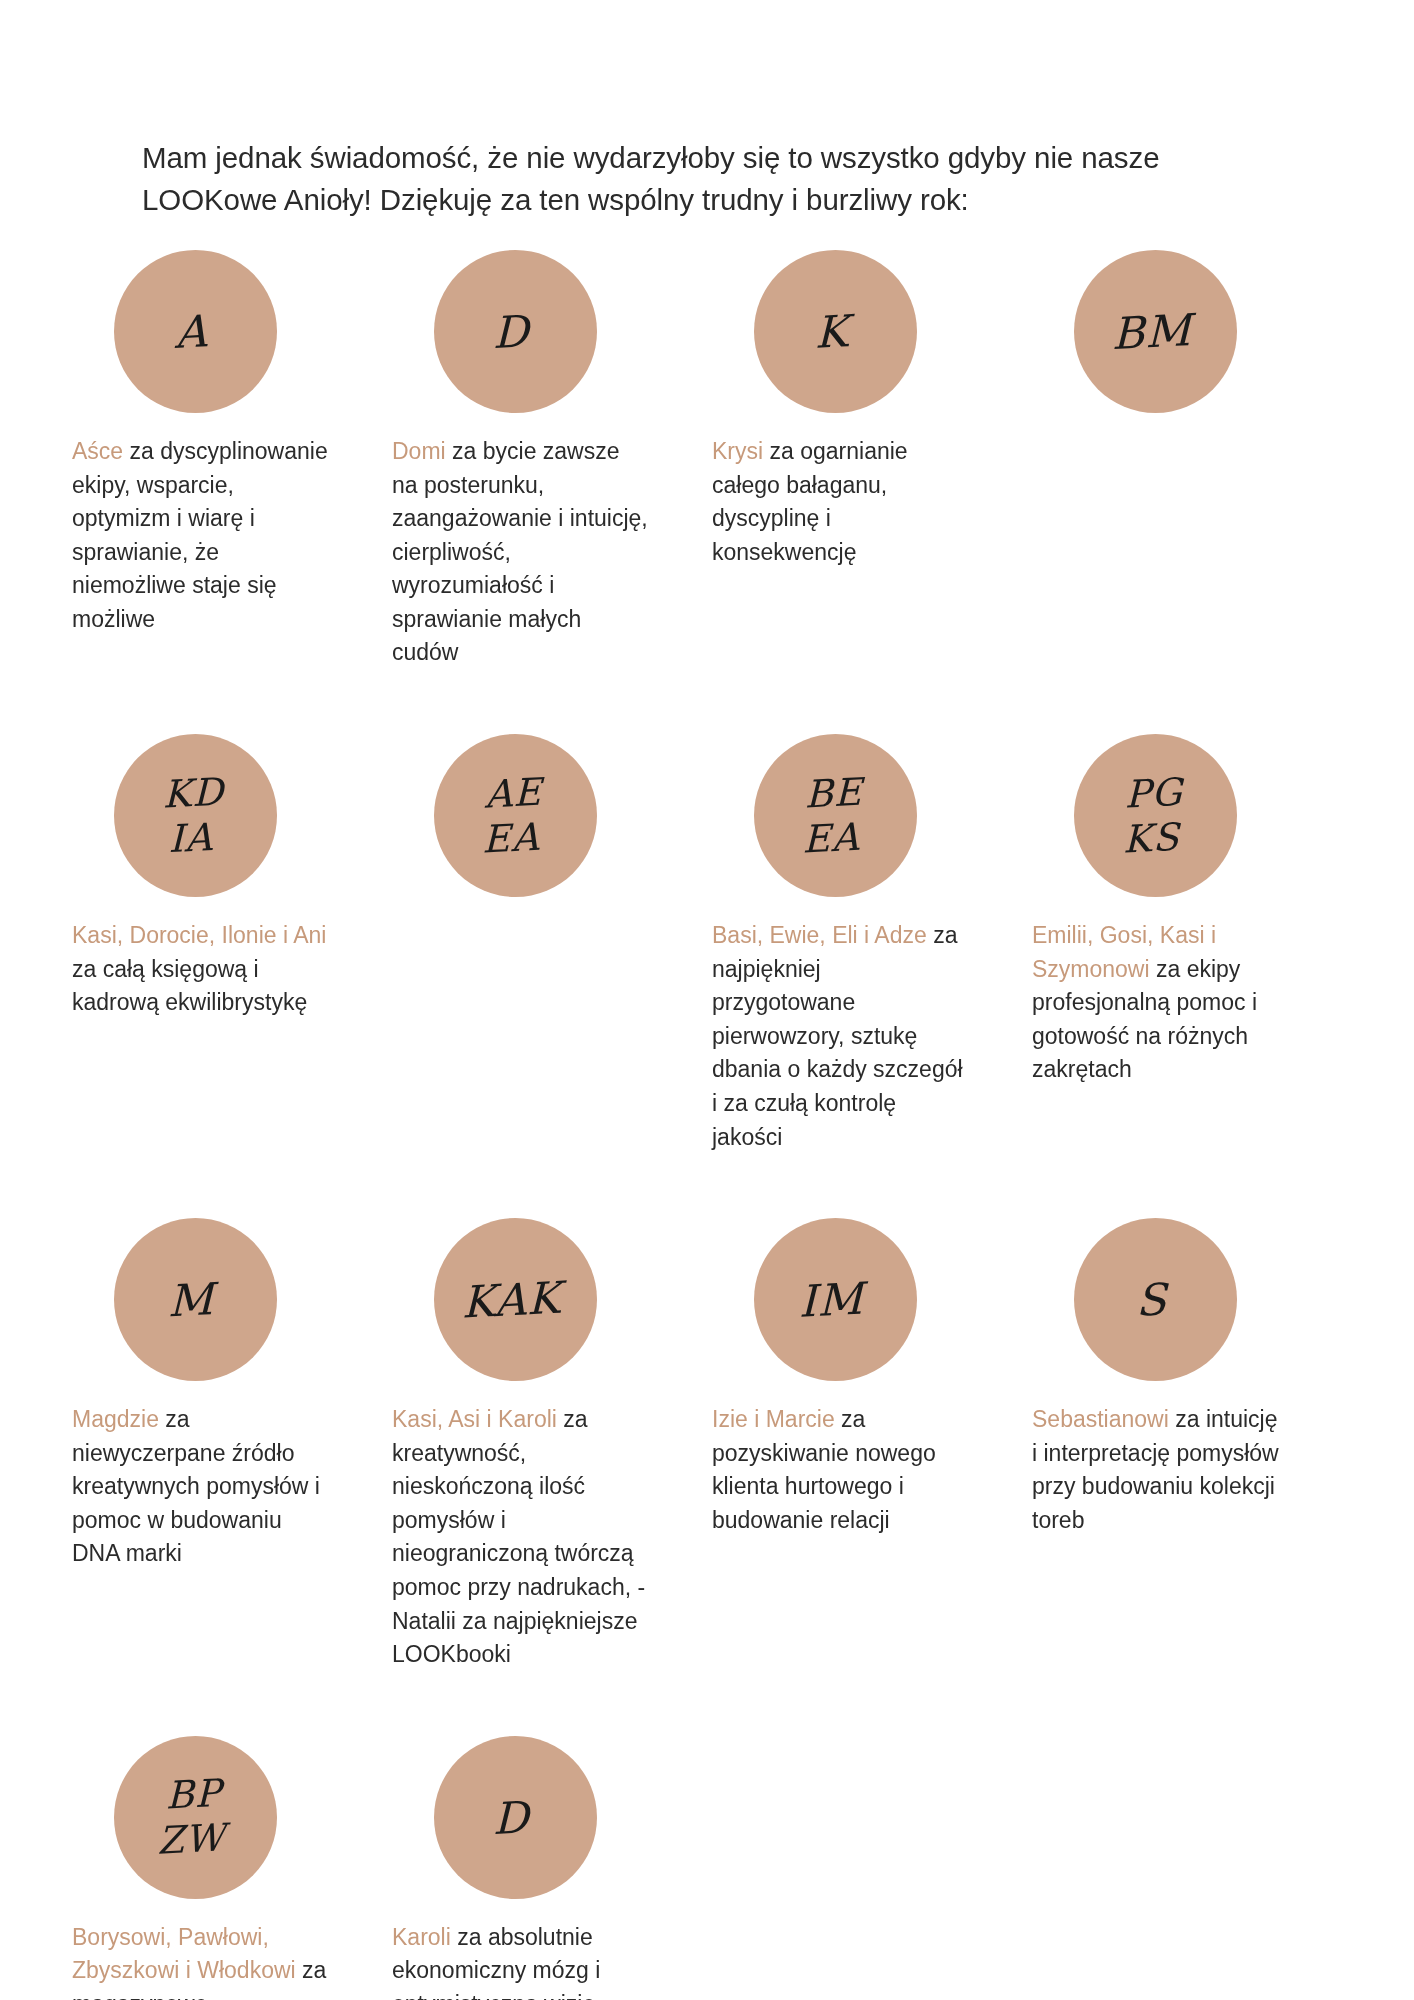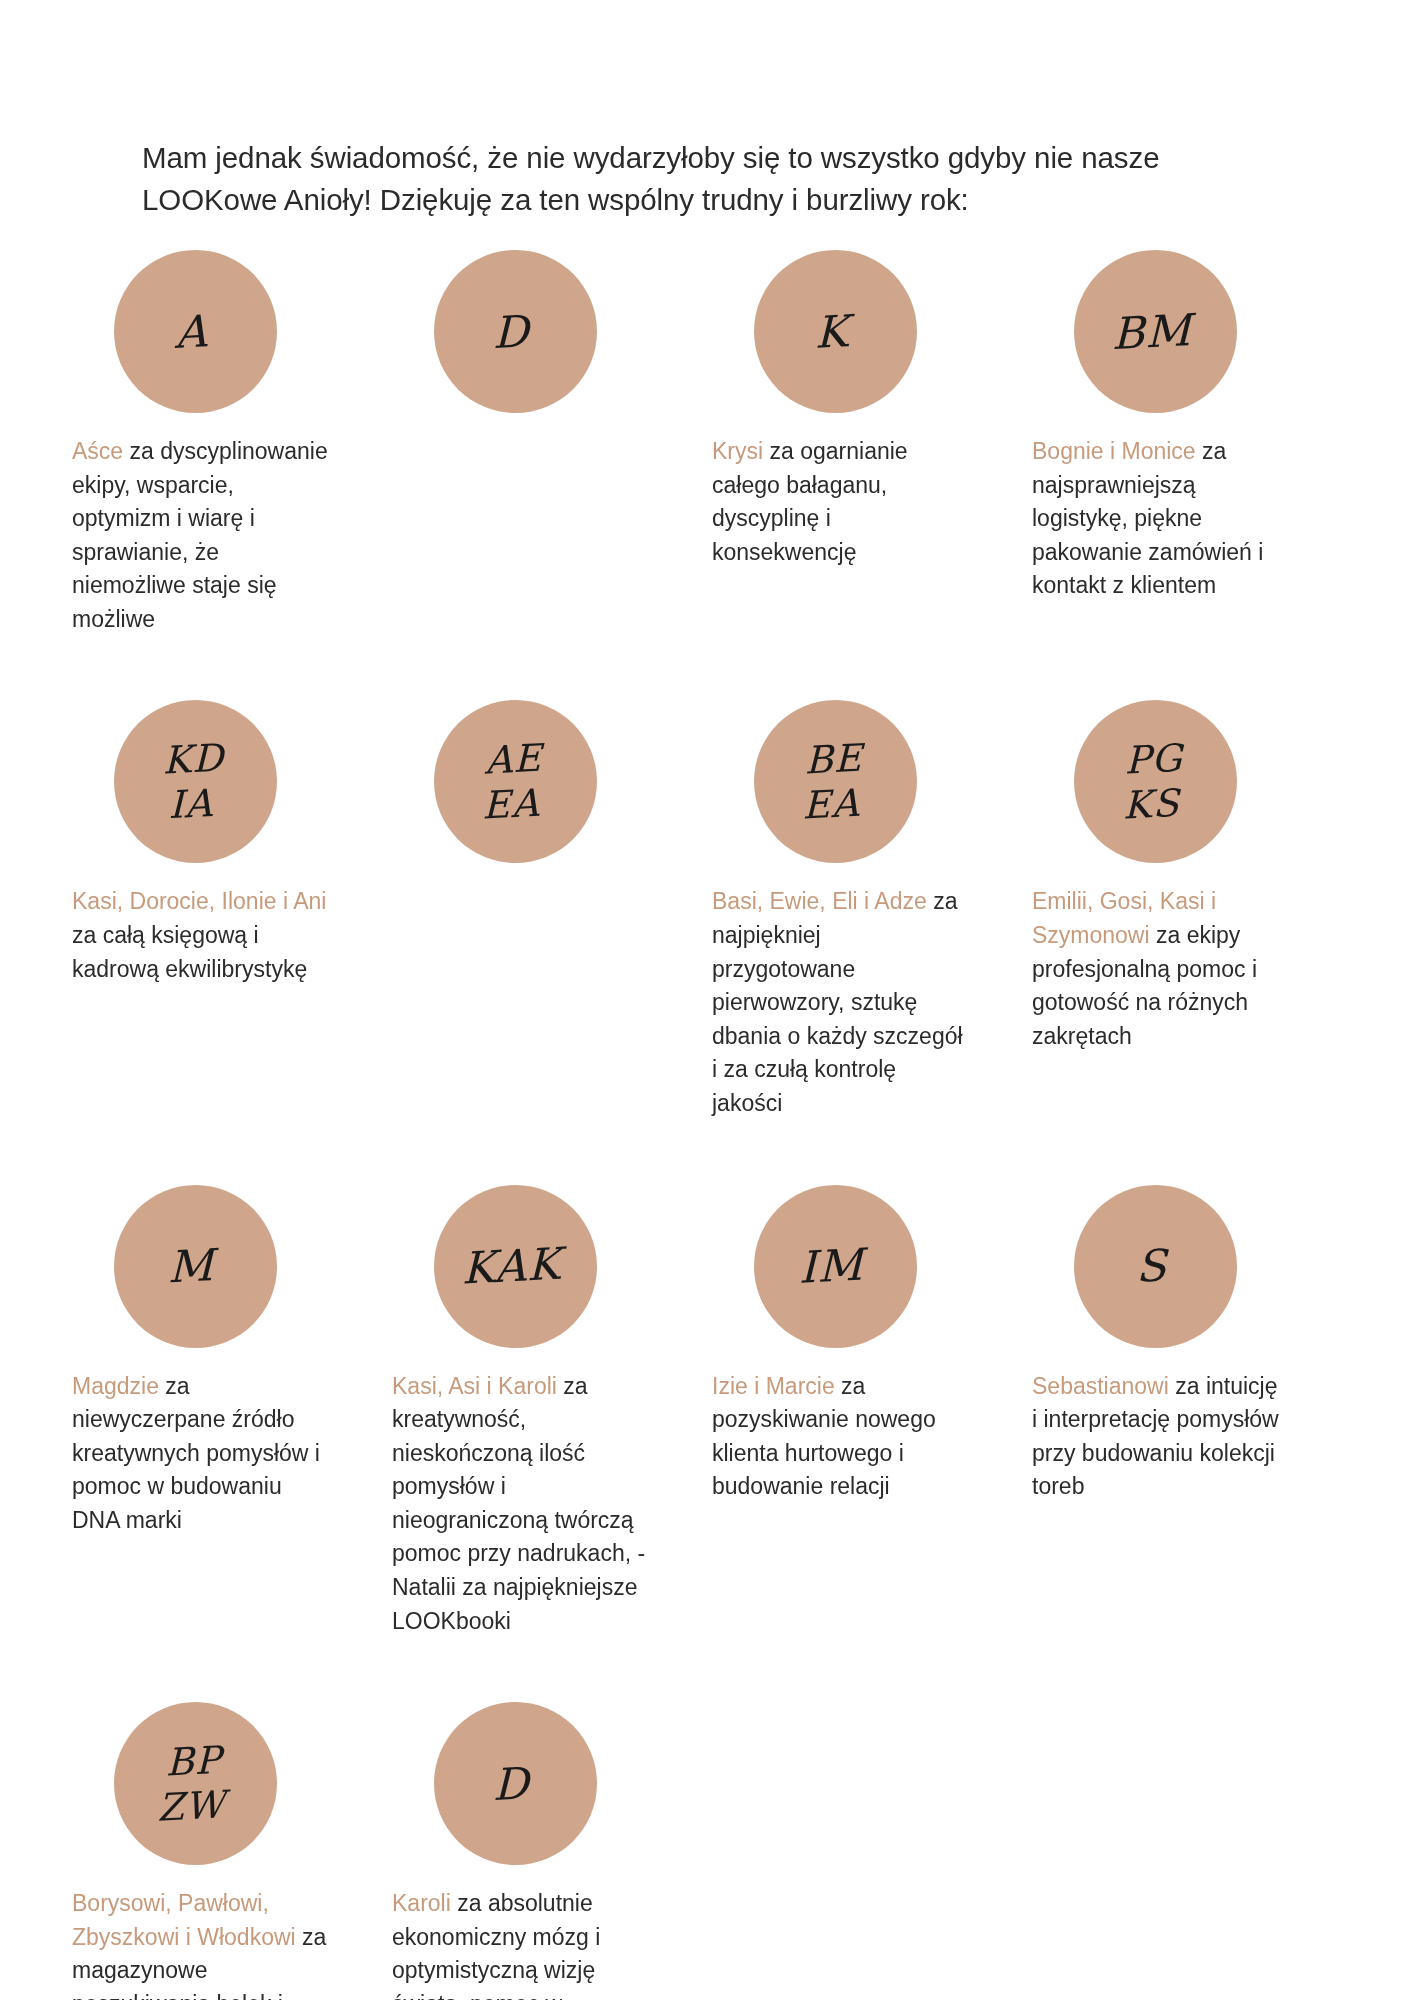--- a/index.html
+++ b/index.html
@@ -116,40 +116,40 @@
             <div class="desc"><span class="name">Aśce</span><span> za dyscyplinowanie ekipy, wsparcie, optymizm i wiarę i sprawianie, że niemożliwe staje się możliwe</span></div>
           </div>
         </div>
         <div class="cell c1">
           <div class="cell-inner">
             <div class="badge">
               <div class="mono">
                 <div>D</div>
               </div>
             </div>
+            <div class="desc"><span class="name">Domi</span><span> za bycie zawsze na posterunku, zaangażowanie i intuicję, cierpliwość, wyrozumiałość i sprawianie małych cudów</span></div>
           </div>
         </div>
         <div class="cell c2">
           <div class="cell-inner">
             <div class="badge">
               <div class="mono">
                 <div>K</div>
               </div>
             </div>
             <div class="desc"><span class="name">Krysi</span><span> za ogarnianie całego bałaganu, dyscyplinę i konsekwencję</span></div>
           </div>
         </div>
         <div class="cell c3">
           <div class="cell-inner">
             <div class="badge">
               <div class="mono">
                 <div>BM</div>
               </div>
             </div>
-            <div class="desc"><span class="name">Bognie i Monice</span><span> za najsprawniejszą logistykę, piękne pakowanie zamówień i kontakt z klientem</span></div>
           </div>
         </div>
       </div>
       <div style="height: 64px;"></div>
       <div class="row">
         <div class="cell c0">
           <div class="cell-inner">
             <div class="badge">
               <div class="mono two-line">
                 <div>KD</div>

